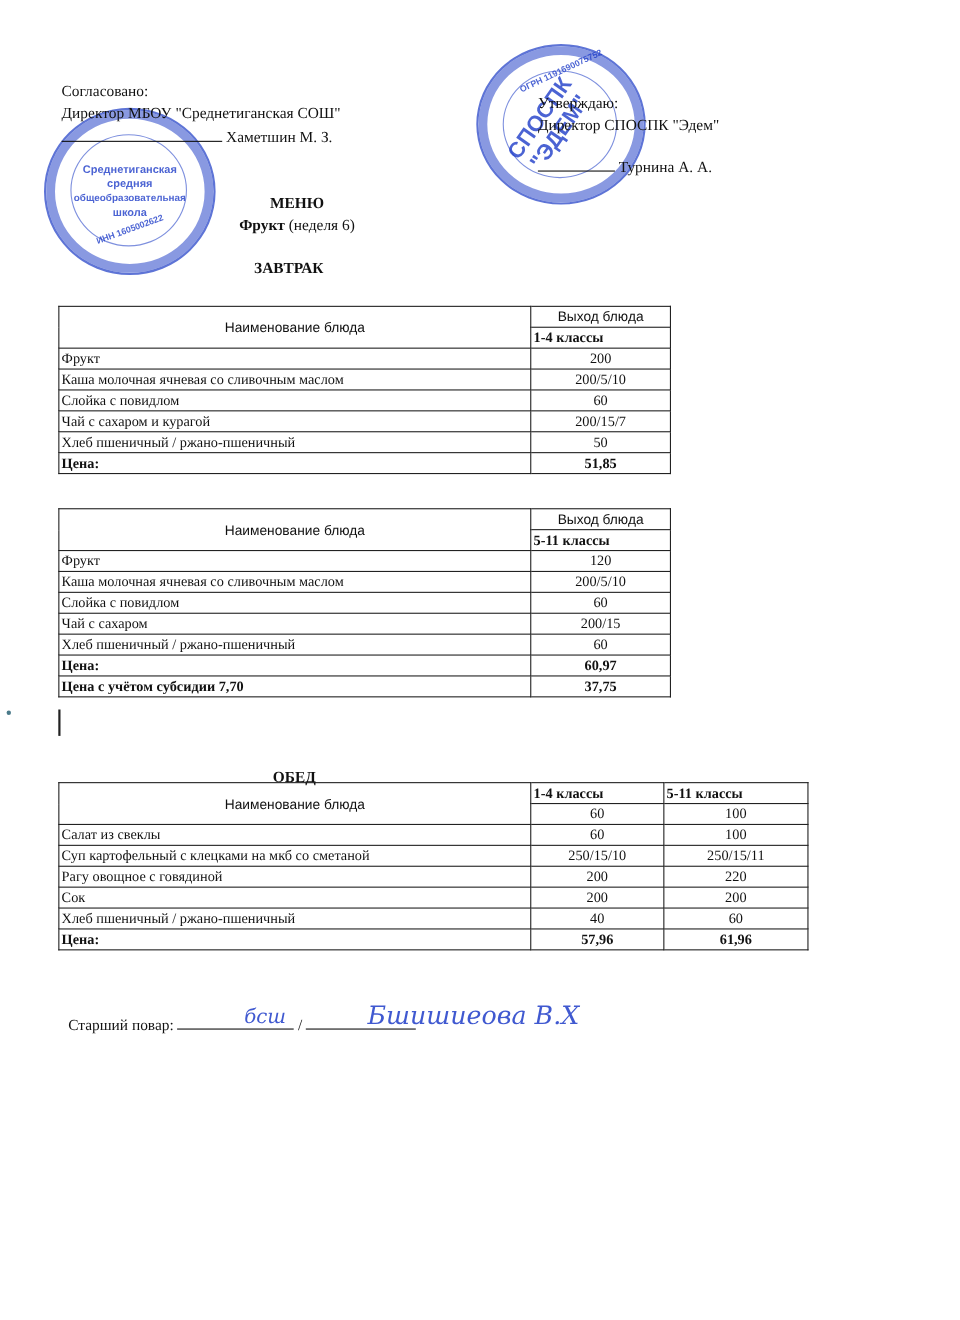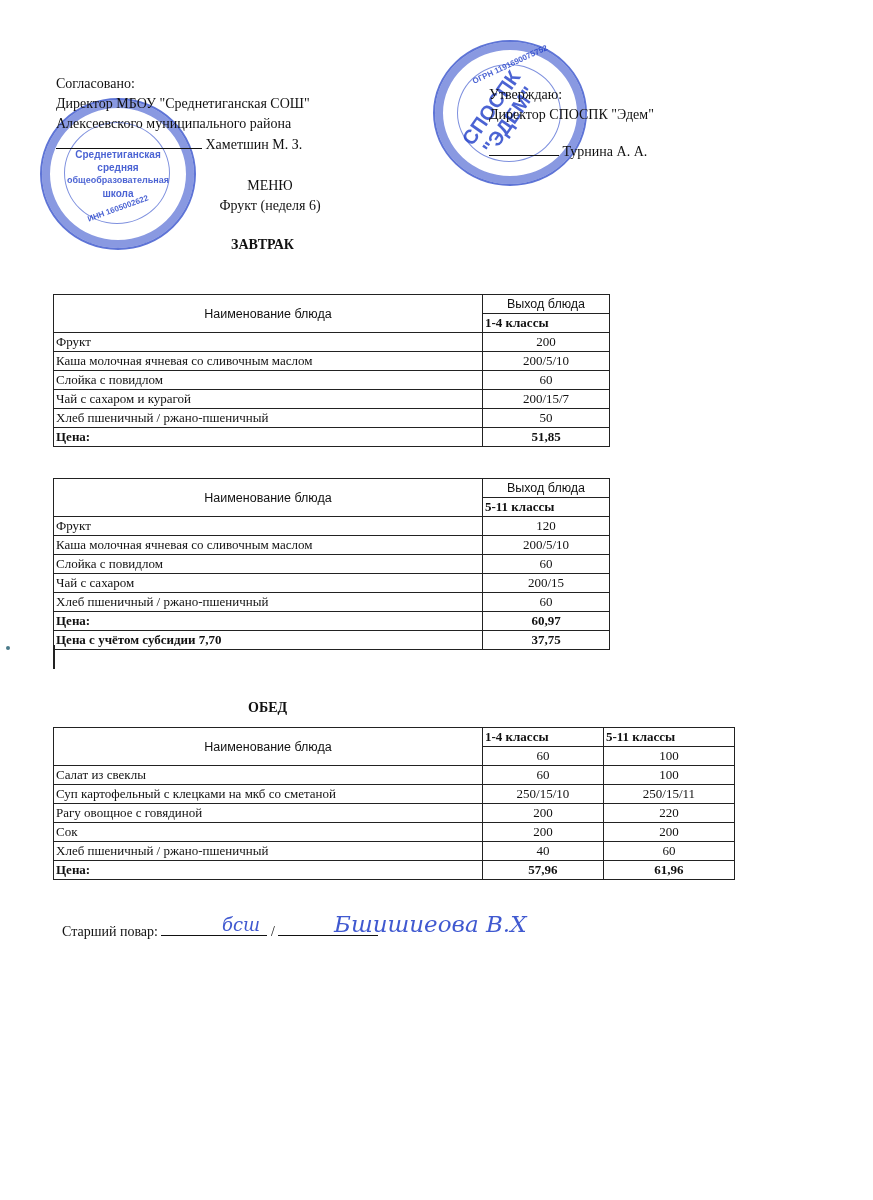--- a/index.html
+++ b/index.html
@@ -3,24 +3,24 @@
 <meta charset="utf-8">
 <style>
   html, body { margin: 0; padding: 0; background: #ffffff; }
   body { width: 873px; height: 1200px; position: relative; overflow: hidden;
          font-family: "Liberation Serif", serif; color: #111; }
   .abs { position: absolute; }
   .hdr-left { left: 56px; top: 74px; font-size: 14px; line-height: 20px; }
   .hdr-right { left: 489px; top: 85px; font-size: 14px; line-height: 20px; }
   .sig-line { display: inline-block; border-bottom: 1px solid #111; height: 14px; vertical-align: baseline; }
   .title-block { left: 200px; top: 176px; width: 140px; text-align: center; font-size: 14px; line-height: 20px; }
-  .title-block .b { font-weight: normal; }
+  .title-block .b { font-weight: bold; }
   .section-title { font-weight: bold; font-size: 14px; }
 
-  table.menu { border-collapse: collapse; position: absolute; font-size: 13px; margin-top: 16px; }
+  table.menu { border-collapse: collapse; position: absolute; font-size: 13px; }
   table.menu td { border: 1.5px solid #222; padding: 0 2px; height: 18px; line-height: 18px; white-space: nowrap; }
   table.menu td.hdr-name { text-align: center; font-family: "Liberation Sans", sans-serif; font-size: 12.5px; }
   table.menu td.hdr-out { text-align: center; font-family: "Liberation Sans", sans-serif; font-size: 12.5px; }
   table.menu td.cls { text-align: left; font-weight: bold; }
   table.menu td.val { text-align: center; }
   table.menu tr.total td { font-weight: bold; }
 
   .stamp { position: absolute; border-radius: 50%; border: 2px solid rgba(40,70,200,0.75);
            box-shadow: inset 0 0 0 6px rgba(255,255,255,0), inset 0 0 0 8px rgba(40,70,200,0.55); }
   .stamp .inner { position: absolute; border-radius: 50%; border: 1.5px solid rgba(40,70,200,0.6); }
@@ -51,21 +51,20 @@
   <div class="txt" style="top:18px; font-size:8px; transform:rotate(-25deg);">ОГРН 1191690075752</div>
   <div class="txt" style="top:50px; font-size:20px; line-height:22px; transform:rotate(-55deg); left:-10px;">
     <div>СПОСПК</div>
     <div>"ЭДЕМ"</div>
   </div>
 </div>
 
 <div class="abs hdr-left">
   <div>Согласовано:</div>
   <div>Директор МБОУ "Среднетиганская СОШ"</div>
-  <div>Алексеевского муниципального района</div>
   <div>
     <span class="sig-line" style="width:146px;"></span>
     <span>Хаметшин М. З.</span>
   </div>
 </div>
 
 <div class="abs hdr-right">
   <div>Утверждаю:</div>
   <div>Директор СПОСПК  "Эдем"</div>
   <div style="height:16px;"></div>

